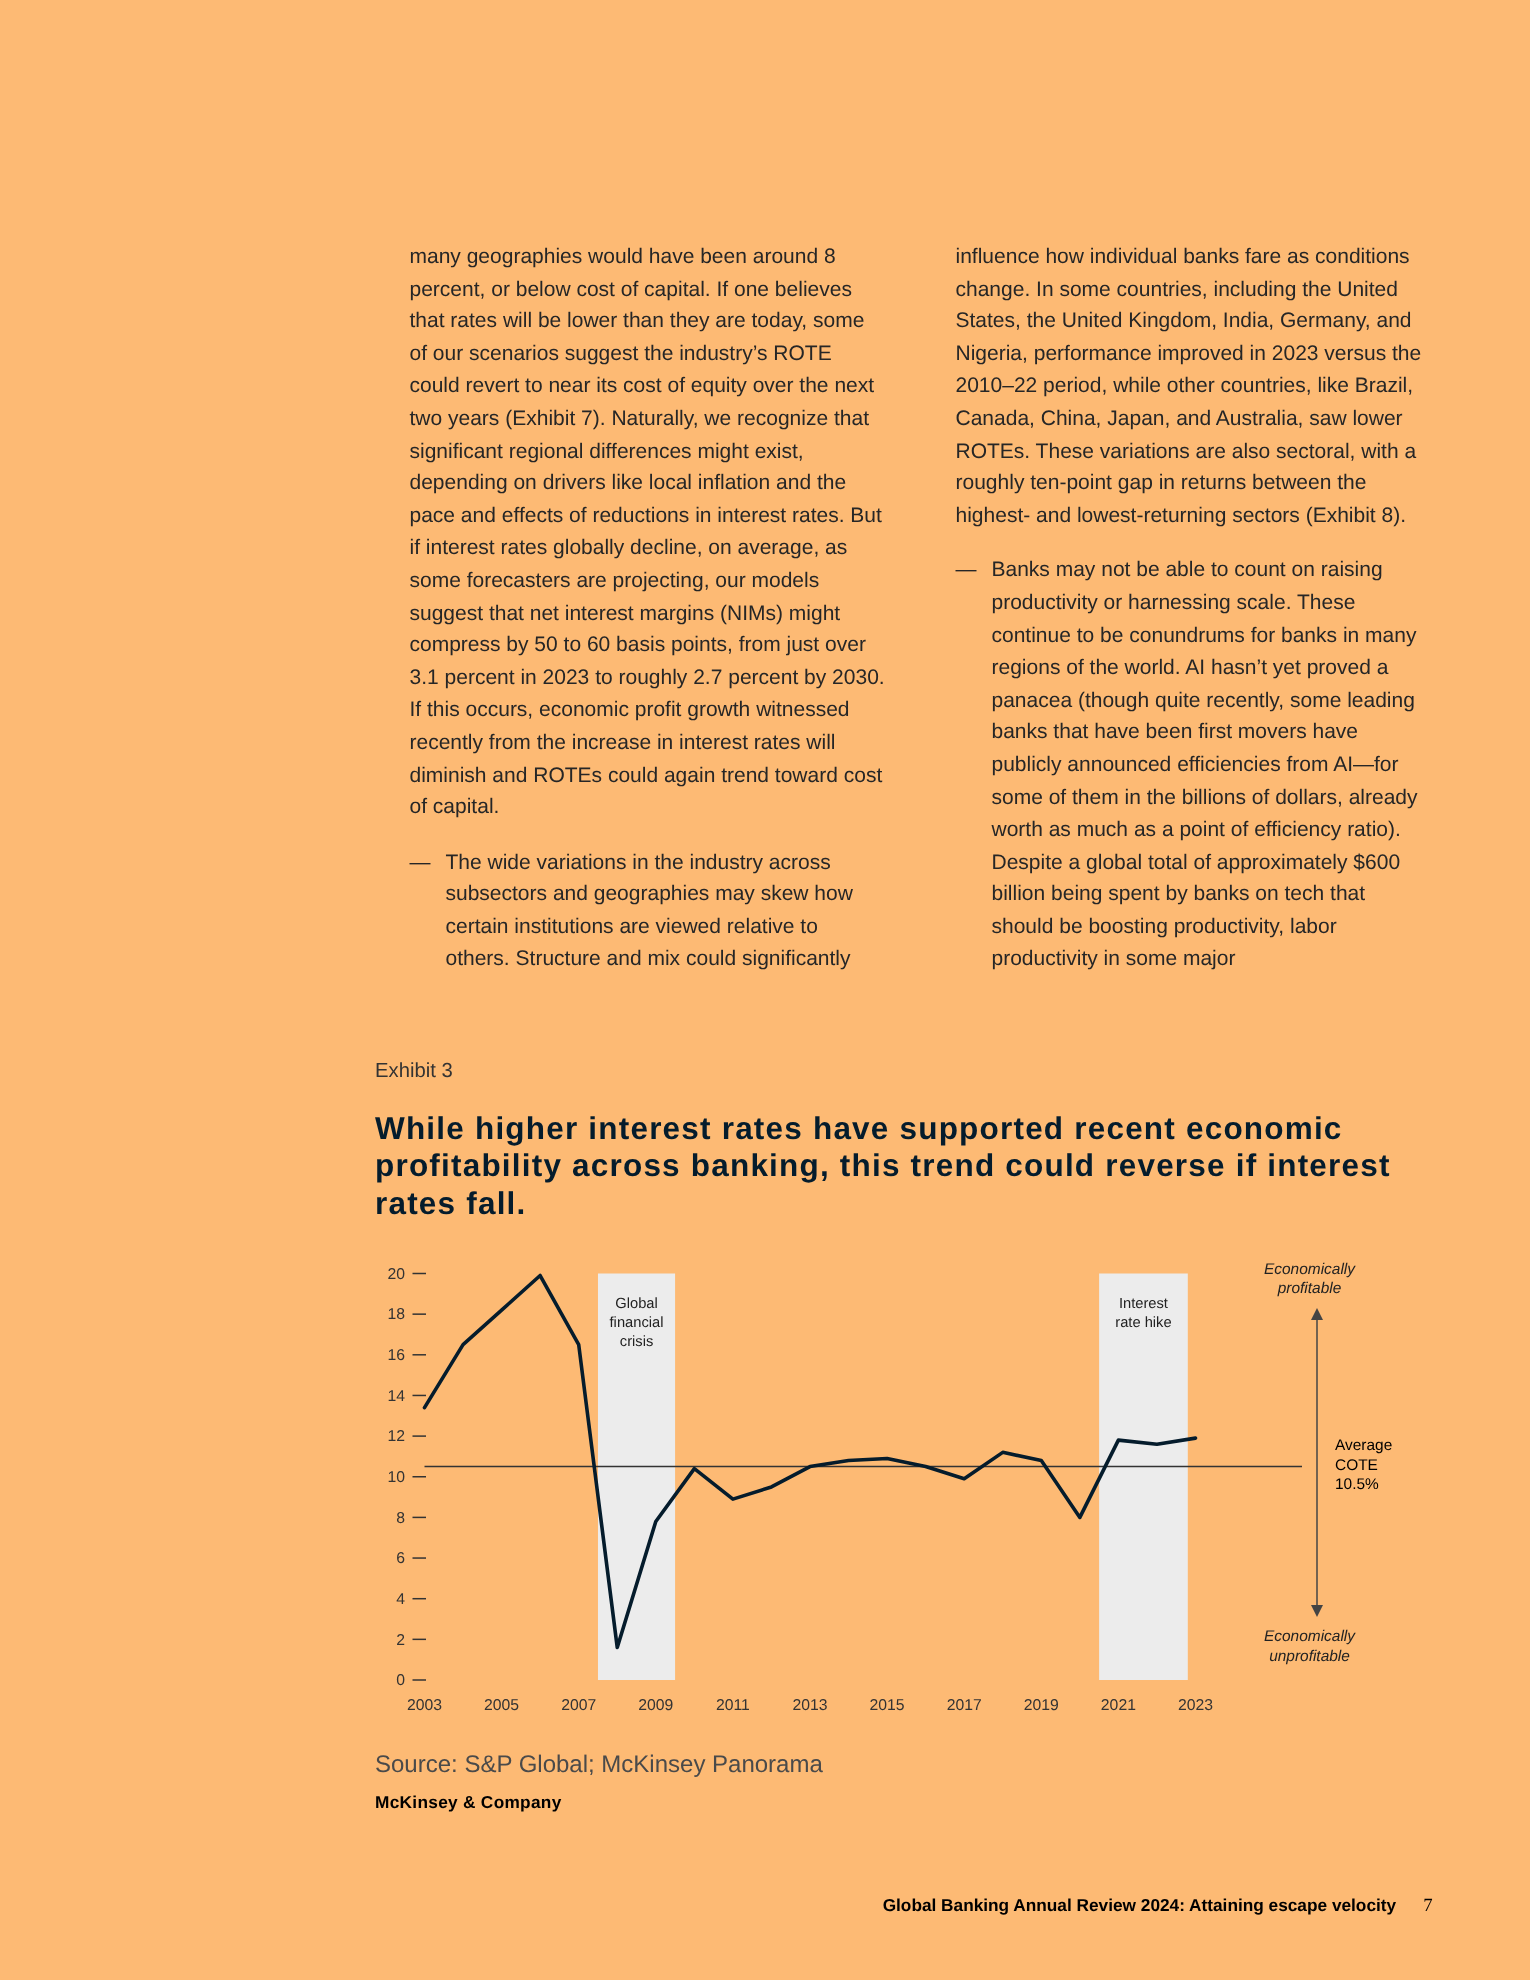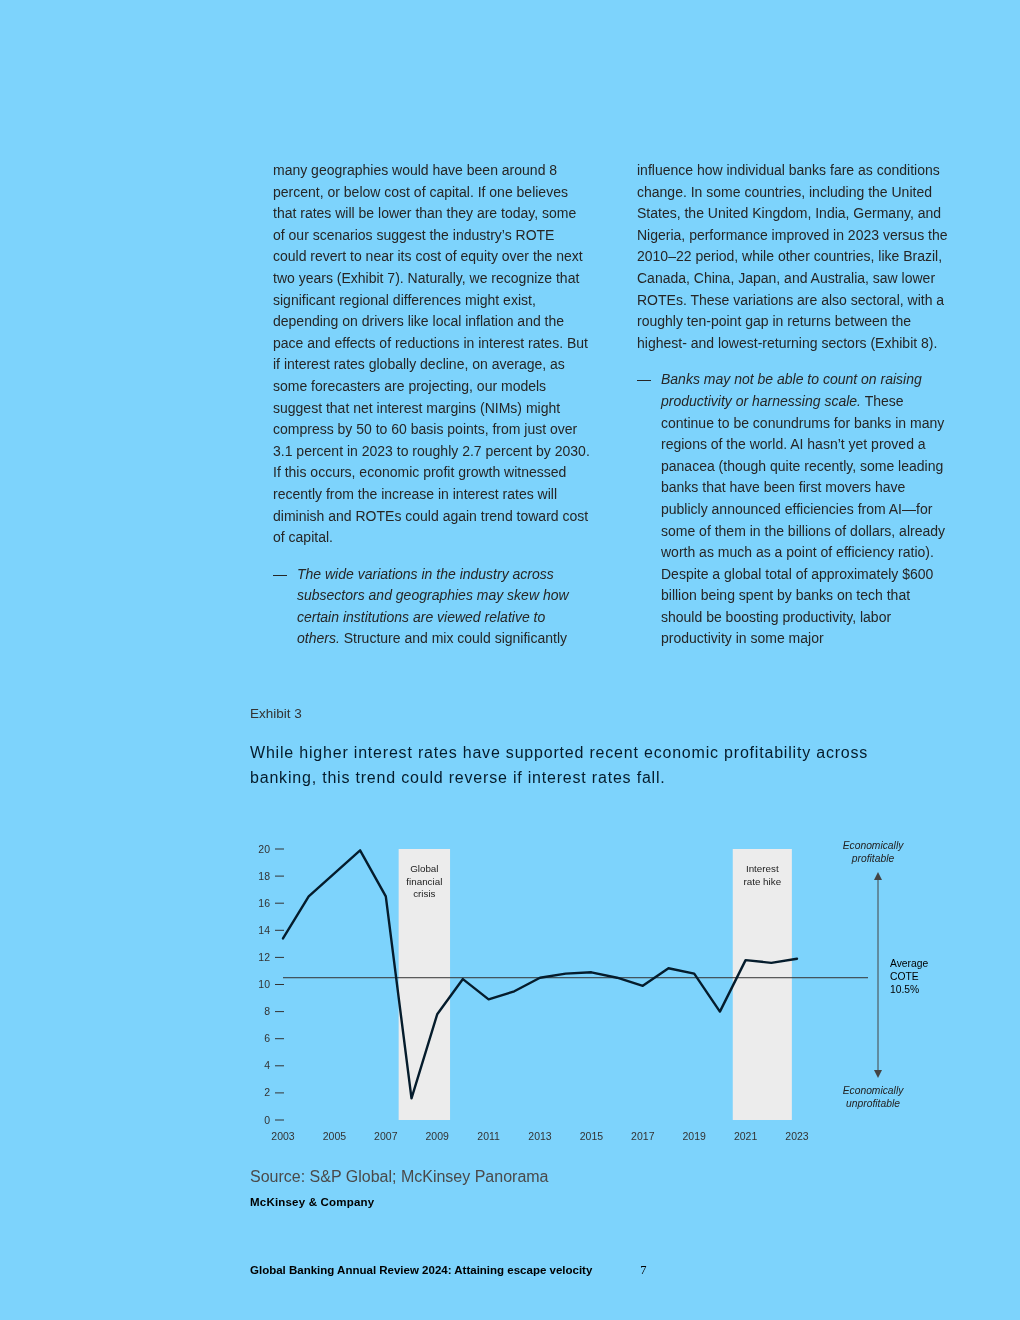--- a/index.html
+++ b/index.html
@@ -1,45 +1,45 @@
 <!DOCTYPE html>
 <html><head>
 <meta charset="utf-8">
 <style>
   html,body{margin:0;padding:0;background:#fff;}
   .page{
-    position:relative;width:1020px;height:1320px;background:#7dd3fc;overflow:hidden;
+    position:relative;width:1020px;height:1320px;background:#fdba74;overflow:hidden;
     font-family:"Liberation Sans",sans-serif;color:#222;
   }
   
   .text-cols{position:absolute;left:273px;top:160px;width:682px;display:flex;gap:46px;}
   .col{width:318px;font-size:14px;line-height:21.6px;color:#262626;}
   .col p{margin:0;}
   .bullet{display:flex;margin-top:15px;}
   .bullet .dash{width:24px;flex:none;}
   .bullet .btext{flex:1;}
-  .lead-italic{font-style:italic;}
+  .lead-italic{}
   
   .exhibit-label{position:absolute;left:250px;top:706px;font-size:13.5px;color:#333;}
   .exhibit-title{
     position:absolute;left:250px;top:740px;width:690px;
-    font-size:16px;font-weight:400;letter-spacing:0.8px;line-height:25px;color:#051c2c;
+    font-size:21px;font-weight:700;letter-spacing:0.8px;line-height:25px;color:#051c2c;
   }
   .chart-subtitle{position:absolute;left:250px;top:809px;font-size:13.5px;color:#000;}
   .chart-subtitle .b{font-weight:700;}
   #chart-svg{position:absolute;left:250px;top:836px;}
   svg text{font-family:"Liberation Sans",sans-serif;}
   .tick{font-size:10.5px;fill:#333;}
   .band-label{font-size:9.8px;fill:#222;}
   .annot{font-size:10.3px;fill:#222;font-style:italic;}
   .avg-label{font-size:10.3px;fill:#000;}
   .source{position:absolute;left:250px;top:1168px;font-size:16px;color:#4a4a4a;}
   .brand{position:absolute;left:250px;top:1196px;font-size:11.5px;font-weight:700;color:#000;letter-spacing:0.2px;text-align:right;}
   
-  .footer{position:absolute;left:250px;top:1263px;width:705px;display:flex;align-items:baseline;gap:48px;}
+  .footer{position:absolute;left:250px;top:1263px;width:705px;display:flex;justify-content:flex-end;align-items:baseline;gap:18px;}
   .footer-title{font-size:11.5px;font-weight:700;color:#000;}
   .footer-page{font-size:12.5px;font-family:"Liberation Serif",serif;color:#000;}
 </style>
 </head>
 <body>
 
 <div class="page">
 
   <div class="text-cols">
     <div class="col">

